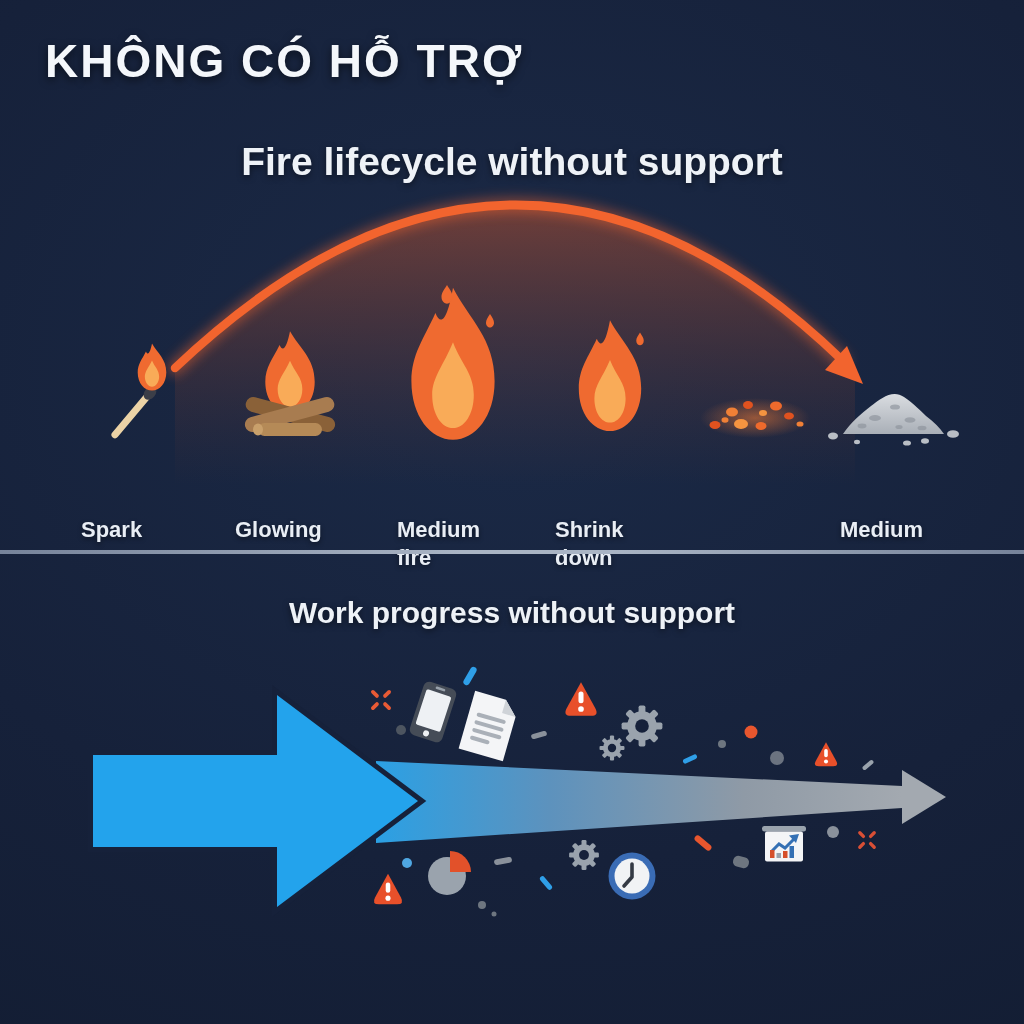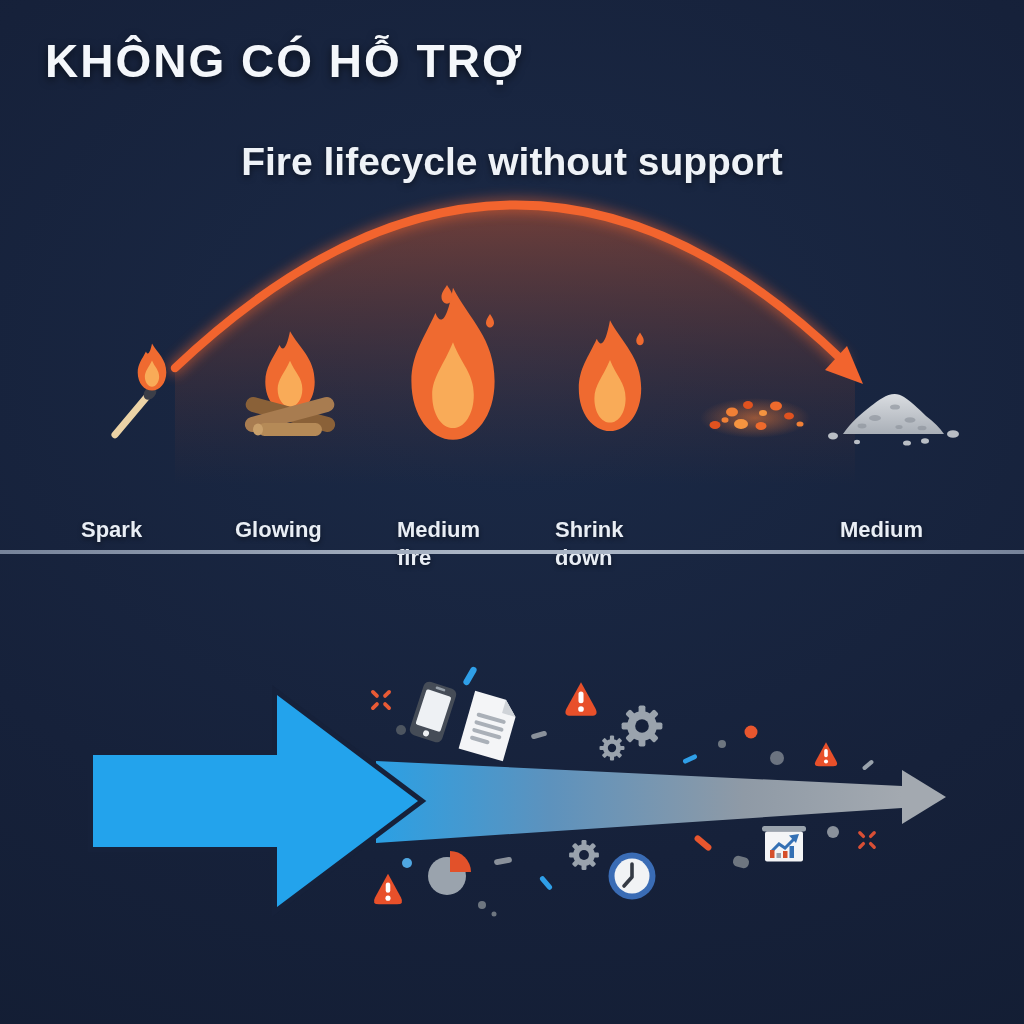--- a/index.html
+++ b/index.html
@@ -147,20 +147,21 @@
   </svg>
 
   <div class="abs stage-label" style="left:81px">Spark</div>
   <div class="abs stage-label" style="left:235px">Glowing</div>
   <div class="abs stage-label" style="left:555px">Shrink down</div>
   <div class="abs stage-label" style="left:397px">Medium fire</div>
   <div class="abs stage-label" style="left:840px">Medium</div>
 
   <div class="abs divider"></div>
 
+  <h2 class="abs work-title">Work progress without support</h2>
 
   <svg class="abs" style="top:554px;left:0" width="1024" height="470" viewBox="0 0 1024 470">
     <defs>
       <linearGradient id="taperGrad" gradientUnits="userSpaceOnUse" x1="376" y1="0" x2="902" y2="0">
         <stop offset="0" stop-color="#2ba0e4"></stop>
         <stop offset="0.33" stop-color="#5d92bd"></stop>
         <stop offset="0.7" stop-color="#8f9aa6"></stop>
         <stop offset="1" stop-color="#a3a9b0"></stop>
       </linearGradient>
       <g id="gear">

